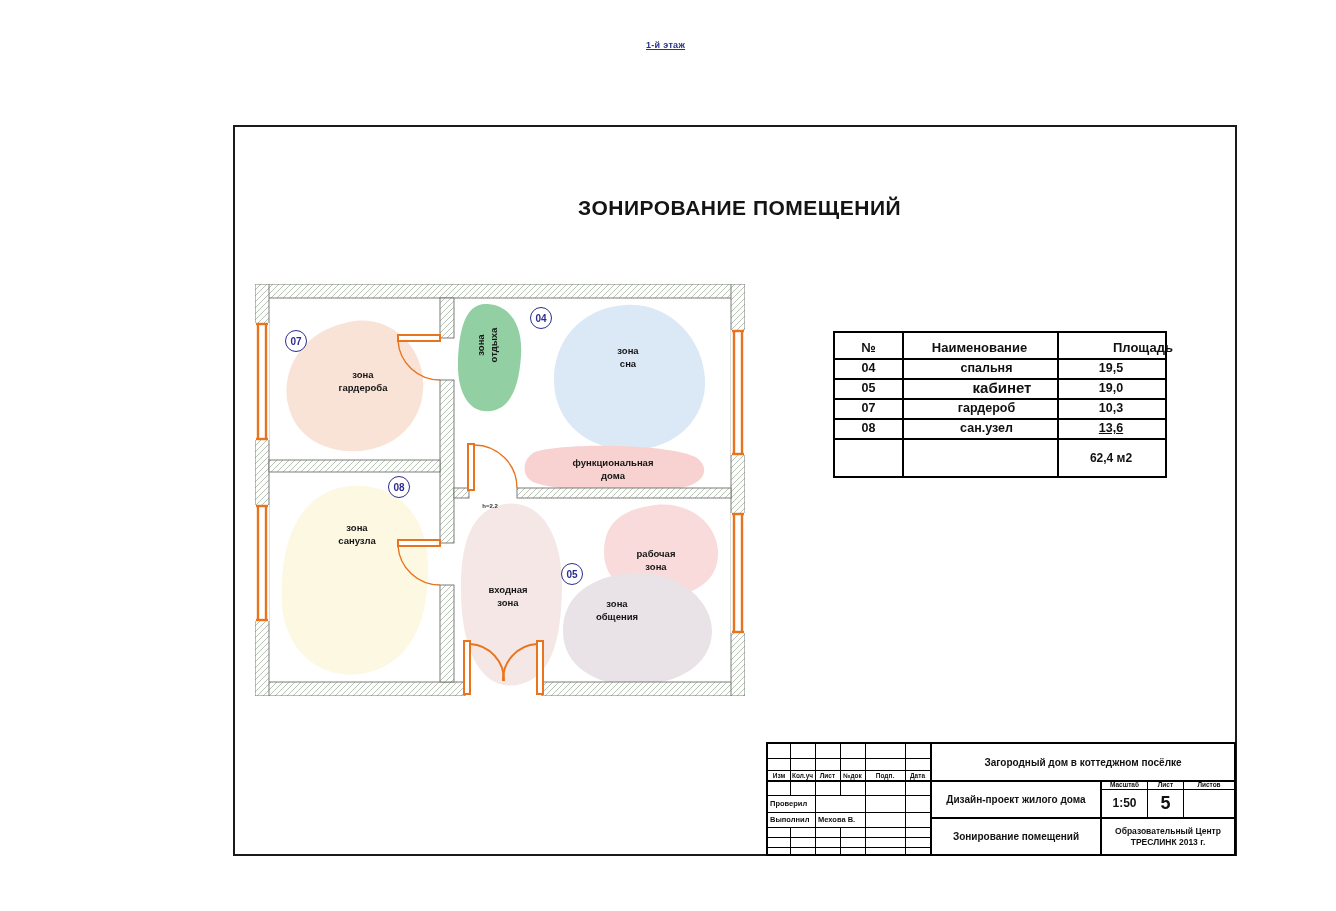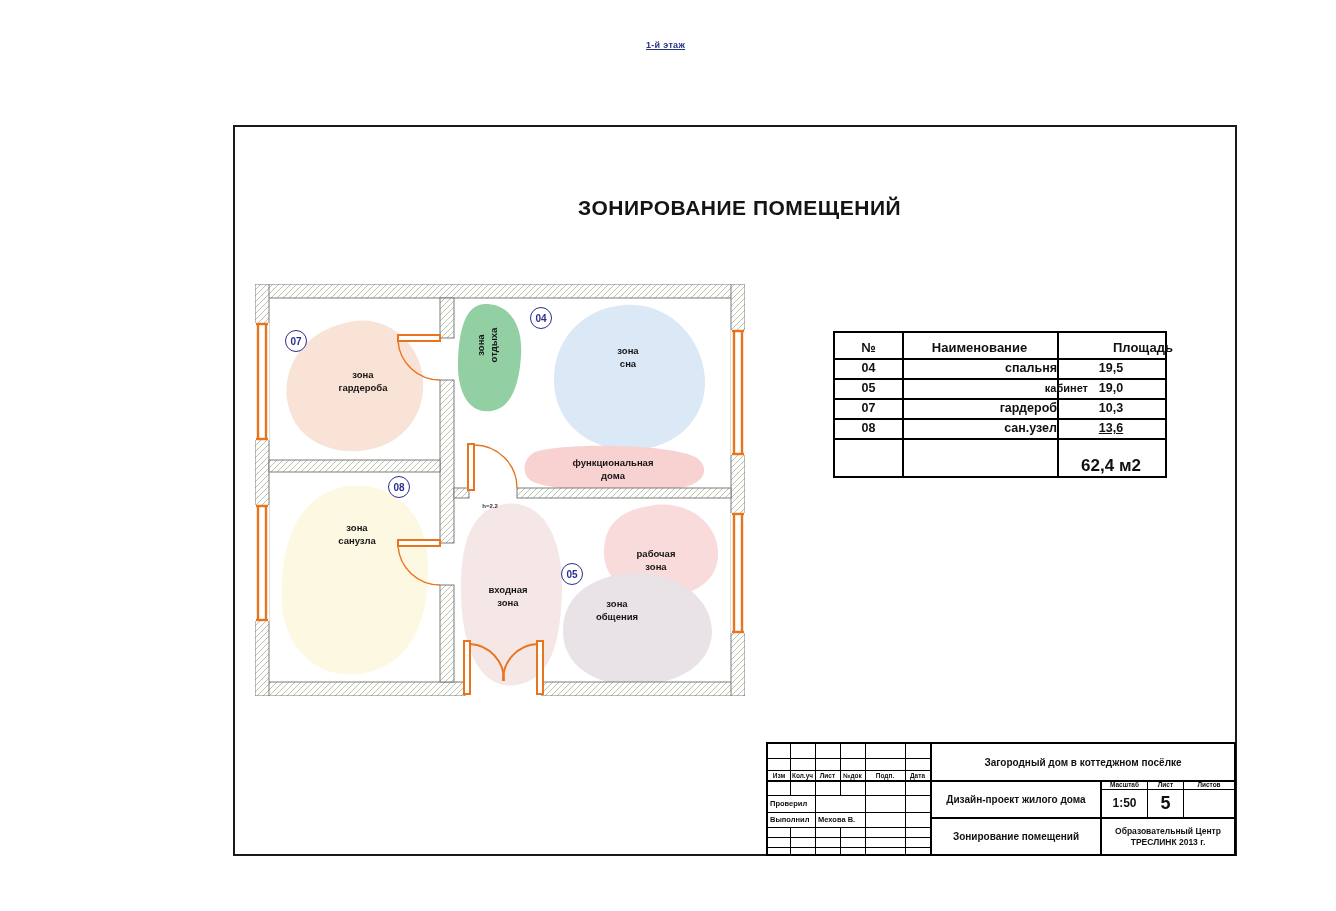--- a/index.html
+++ b/index.html
@@ -20,21 +20,21 @@
 
   .badge{width:22px;height:22px;border:1.5px solid #2d2d8f;border-radius:50%;background:#fff;color:#2d2d8f;
          font-size:10px;font-weight:bold;display:flex;align-items:center;justify-content:center;
          transform:translate(-50%,-50%);box-sizing:border-box;}
 
   
   .area-table{left:833px;top:331px;width:334px;height:147px;border:2px solid #000;box-sizing:border-box;}
   .area-table .ln{position:absolute;background:#000;}
   .tcell{position:absolute;font-weight:bold;color:#111;}
   .tc-c{text-align:center;}
-  .tc-l{text-align:right;padding-left:14px;box-sizing:border-box;}
+  .tc-l{text-align:center;padding-left:14px;box-sizing:border-box;}
 
   
   .tblock{left:766px;top:742px;width:470px;height:114px;border:2px solid #000;box-sizing:border-box;}
   .tblock .ln{position:absolute;background:#000;}
   .bcell{position:absolute;font-weight:bold;color:#111;display:flex;align-items:center;justify-content:center;text-align:center;}
   .bcell.left{justify-content:flex-start;text-align:left;}
   .tiny{font-size:6.5px;}
   .small{font-size:7.5px;}
   .med{font-size:10px;}
   .pre{white-space:pre-line;line-height:1.25;}
@@ -168,32 +168,32 @@
 
   <div class="tcell tc-c" style="left:0;top:4px;width:67px;height:21px;line-height:21px;font-size:13px;">№</div>
   <div class="tcell tc-c" style="left:67px;top:4px;width:155px;height:21px;line-height:21px;font-size:13px;">Наименование</div>
   <div class="tcell tc-c" style="left:222px;top:4px;width:108px;height:21px;line-height:21px;font-size:13px;margin-left:32px;">Площадь</div>
 
   <div class="tcell tc-c" style="left:0;top:25px;width:67px;height:20px;line-height:20px;font-size:12.5px;">04</div>
   <div class="tcell tc-l" style="left:67px;top:25px;width:155px;height:20px;line-height:20px;font-size:12.5px;">спальня</div>
   <div class="tcell tc-c" style="left:222px;top:25px;width:108px;height:20px;line-height:20px;font-size:12.5px;">19,5</div>
 
   <div class="tcell tc-c" style="left:0;top:45px;width:67px;height:20px;line-height:20px;font-size:12.5px;">05</div>
-  <div class="tcell tc-l" style="left:67px;top:45px;width:186px;height:20px;line-height:20px;font-size:11px;">кабинет</div>
+  <div class="tcell tc-l" style="left:67px;top:45px;width:186px;height:20px;line-height:20px;font-size:15px;">кабинет</div>
   <div class="tcell tc-c" style="left:222px;top:45px;width:108px;height:20px;line-height:20px;font-size:12.5px;">19,0</div>
 
   <div class="tcell tc-c" style="left:0;top:65px;width:67px;height:20px;line-height:20px;font-size:12.5px;">07</div>
   <div class="tcell tc-l" style="left:67px;top:65px;width:155px;height:20px;line-height:20px;font-size:12.5px;border-radius:8px;">гардероб</div>
   <div class="tcell tc-c" style="left:222px;top:65px;width:108px;height:20px;line-height:20px;font-size:12.5px;">10,3</div>
 
   <div class="tcell tc-c" style="left:0;top:85px;width:67px;height:20px;line-height:20px;font-size:12.5px;">08</div>
   <div class="tcell tc-l" style="left:67px;top:85px;width:155px;height:20px;line-height:20px;font-size:12.5px;">сан.узел</div>
   <div class="tcell tc-c" style="left:222px;top:85px;width:108px;height:20px;line-height:20px;font-size:12.5px;text-decoration:underline;">13,6</div>
 
-  <div class="tcell tc-c" style="left:222px;top:107px;width:108px;height:36px;line-height:36px;font-size:17px;margin-top:8px;">62,4 м2</div>
+  <div class="tcell tc-c" style="left:222px;top:107px;width:108px;height:36px;line-height:36px;font-size:12px;">62,4 м2</div>
 </div>
 
 <div class="abs tblock">
 
   <div class="ln" style="left:22px;top:0;width:1px;height:51px;"></div>
   <div class="ln" style="left:22px;top:83px;width:1px;height:27px;"></div>
   <div class="ln" style="left:47px;top:0;width:1px;height:110px;"></div>
   <div class="ln" style="left:72px;top:0;width:1px;height:51px;"></div>
   <div class="ln" style="left:72px;top:83px;width:1px;height:27px;"></div>
   <div class="ln" style="left:97px;top:0;width:1px;height:110px;"></div>

